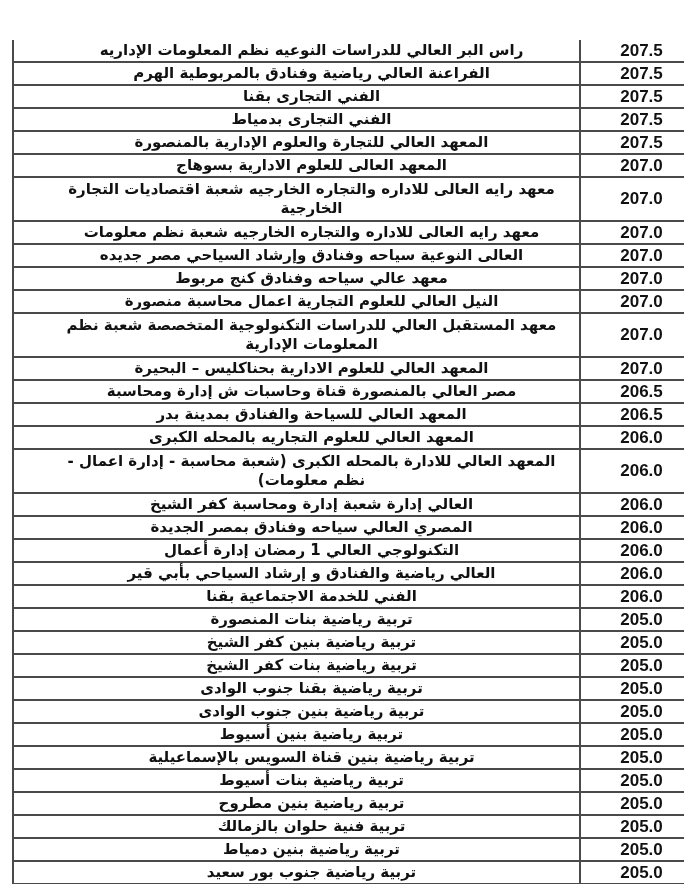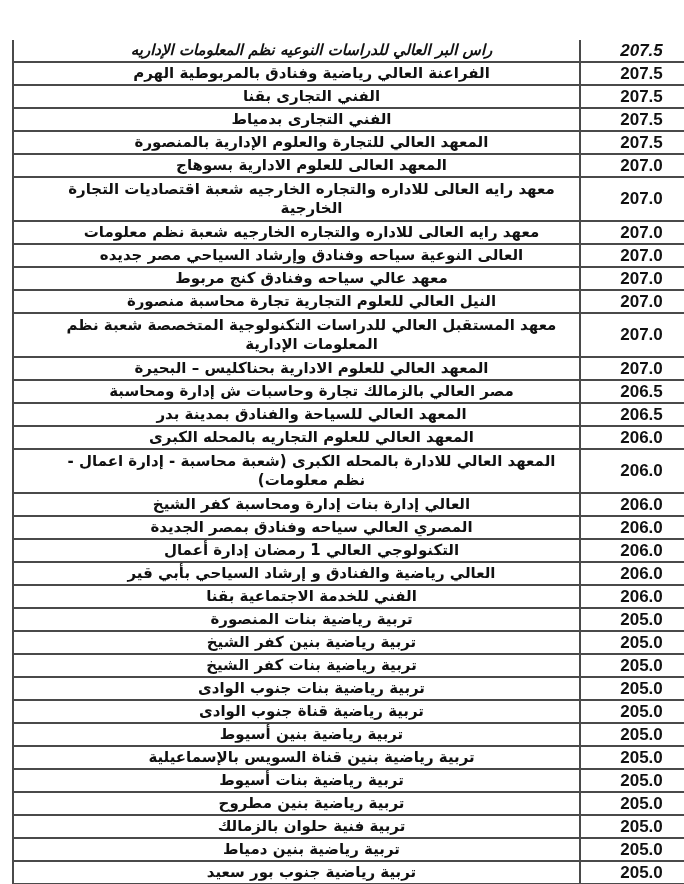--- a/index.html
+++ b/index.html
@@ -1,21 +1,21 @@
 <!DOCTYPE html>
 <html><head>
 <meta charset="utf-8">
 <style>
   html, body { margin:0; padding:0; background:#ffffff; }
   body { width:684px; height:884px; overflow:hidden; position:relative; }
   .sheet { position:absolute; left:12px; top:40px; width:636px; }
   table { border-collapse:collapse; width:636px; table-layout:fixed; direction:ltr; }
   td { border:2px solid #4a4a4a; padding:0; color:#111; vertical-align:middle; text-align:center;
        font-family:"DejaVu Sans", sans-serif; font-weight:bold; }
-  tr:first-child td { border-top:none;font-style:italic; }
+  tr:first-child td { border-top:none; }
   td.name { width:515px; direction:rtl; font-size:15px; line-height:19px; padding:1px 10px 1px 40px; }
   td.score { width:121px; font-family:"Liberation Sans", sans-serif; font-size:17px; }
   tr.single td { height:19px; }
   tr.double td { height:40px;margin-top:24px; }
 </style>
 </head>
 <body>
 
 <div class="sheet">
   <table>
@@ -54,49 +54,49 @@
         </tr>
         <tr class="single">
           <td class="name">العالى النوعية سياحه وفنادق وإرشاد السياحي مصر جديده</td>
           <td class="score">207.0</td>
         </tr>
         <tr class="single">
           <td class="name">معهد عالي سياحه وفنادق كنج مربوط</td>
           <td class="score">207.0</td>
         </tr>
         <tr class="single">
-          <td class="name">النيل العالي للعلوم التجارية تجارة محاسبة منصورة</td>
+          <td class="name">النيل العالي للعلوم التجارية اعمال محاسبة منصورة</td>
           <td class="score">207.0</td>
         </tr>
         <tr class="double">
           <td class="name">معهد المستقبل العالي للدراسات التكنولوجية المتخصصة شعبة نظم المعلومات الإدارية</td>
           <td class="score">207.0</td>
         </tr>
         <tr class="single">
           <td class="name">المعهد العالي للعلوم الادارية بحناكليس – البحيرة</td>
           <td class="score">207.0</td>
         </tr>
         <tr class="single">
-          <td class="name">مصر العالي بالزمالك تجارة وحاسبات ش إدارة ومحاسبة</td>
+          <td class="name">مصر العالي بالمنصورة قناة وحاسبات ش إدارة ومحاسبة</td>
           <td class="score">206.5</td>
         </tr>
         <tr class="single">
           <td class="name">المعهد العالي للسياحة والفنادق بمدينة بدر</td>
           <td class="score">206.5</td>
         </tr>
         <tr class="single">
           <td class="name">المعهد العالي للعلوم التجاريه بالمحله الكبرى</td>
           <td class="score">206.0</td>
         </tr>
         <tr class="double">
           <td class="name">المعهد العالي للادارة بالمحله الكبرى (شعبة محاسبة - إدارة اعمال - نظم معلومات)</td>
           <td class="score">206.0</td>
         </tr>
         <tr class="single">
-          <td class="name">العالي إدارة بنات إدارة ومحاسبة كفر الشيخ</td>
+          <td class="name">العالي إدارة شعبة إدارة ومحاسبة كفر الشيخ</td>
           <td class="score">206.0</td>
         </tr>
         <tr class="single">
           <td class="name">المصري العالي سياحه وفنادق بمصر الجديدة</td>
           <td class="score">206.0</td>
         </tr>
         <tr class="single">
           <td class="name">التكنولوجي العالي 1 رمضان إدارة أعمال</td>
           <td class="score">206.0</td>
         </tr>
@@ -114,25 +114,25 @@
         </tr>
         <tr class="single">
           <td class="name">تربية رياضية بنين كفر الشيخ</td>
           <td class="score">205.0</td>
         </tr>
         <tr class="single">
           <td class="name">تربية رياضية بنات كفر الشيخ</td>
           <td class="score">205.0</td>
         </tr>
         <tr class="single">
-          <td class="name">تربية رياضية بنات جنوب الوادى</td>
+          <td class="name">تربية رياضية بقنا جنوب الوادى</td>
           <td class="score">205.0</td>
         </tr>
         <tr class="single">
-          <td class="name">تربية رياضية قناة جنوب الوادى</td>
+          <td class="name">تربية رياضية بنين جنوب الوادى</td>
           <td class="score">205.0</td>
         </tr>
         <tr class="single">
           <td class="name">تربية رياضية بنين أسيوط</td>
           <td class="score">205.0</td>
         </tr>
         <tr class="single">
           <td class="name">تربية رياضية بنين قناة السويس بالإسماعيلية</td>
           <td class="score">205.0</td>
         </tr>

